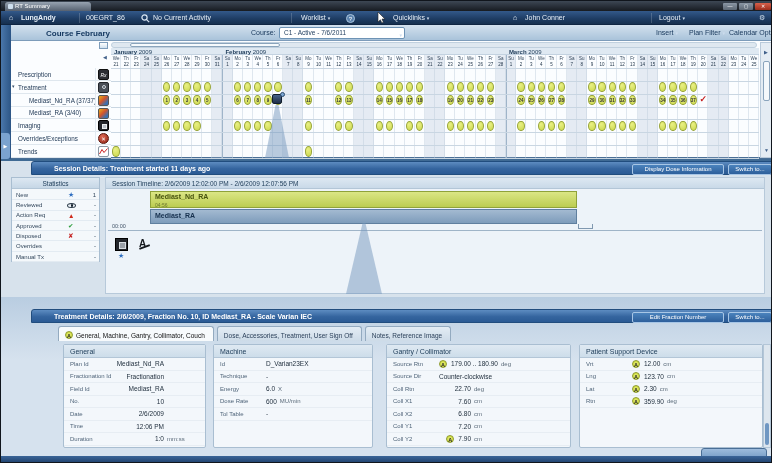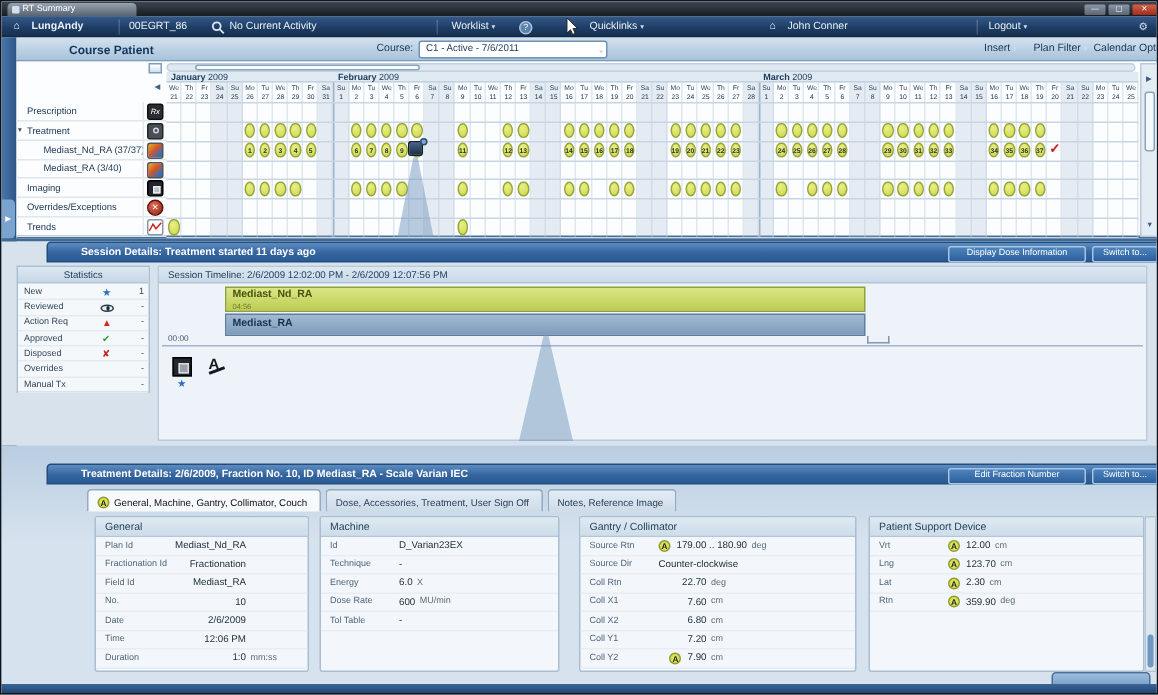--- a/index.html
+++ b/index.html
@@ -140,21 +140,21 @@
     <div class="abs navsep" style="left:650px;"></div>
     <span class="abs navtxt" style="left:658px;"><span>Logout</span> <span class="caret">▾</span></span>
     <span class="abs navtxt" style="left:758px;color:#cfdeec;">⚙</span>
   </div>
 
   <div class="abs" id="rail">
     <div class="abs" id="railtab"><span>▶</span></div>
   </div>
 
   <div class="abs" id="courseheader">
-    <span class="abs" id="ct-title">Course Patient</span>
+    <span class="abs" id="ct-title">Course February</span>
     <span class="abs hdrmenu" style="left:240px;">Course:</span>
     <div class="abs" id="course-select">
       <span>C1 - Active - 7/6/2011</span>
       <span class="caret">▾</span>
     </div>
     <span class="abs hdrmenu" style="left:645px;"><span>Insert</span> <span class="caret">▾</span></span>
     <span class="abs hdrmenu" style="left:678px;"><span>Plan Filter</span> <span class="caret">▾</span></span>
     <span class="abs hdrmenu" style="left:718px;"><span>Calendar Options</span> </span>
   </div>
 

